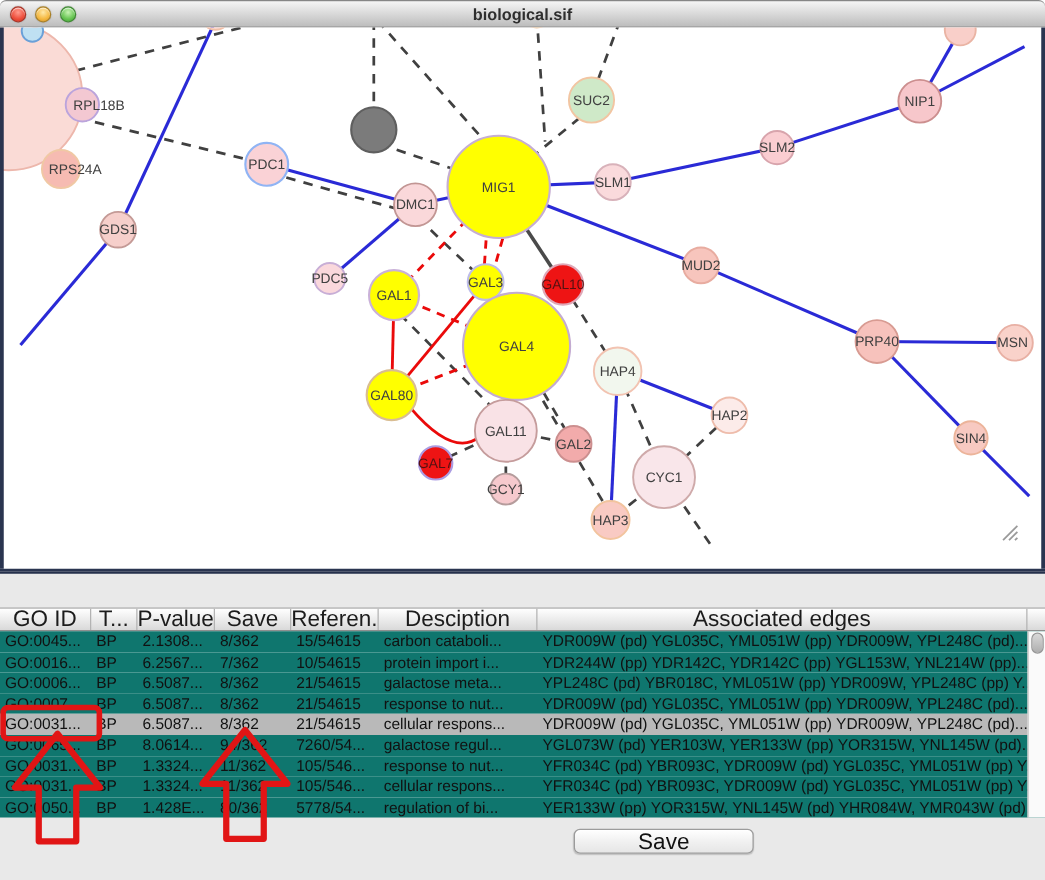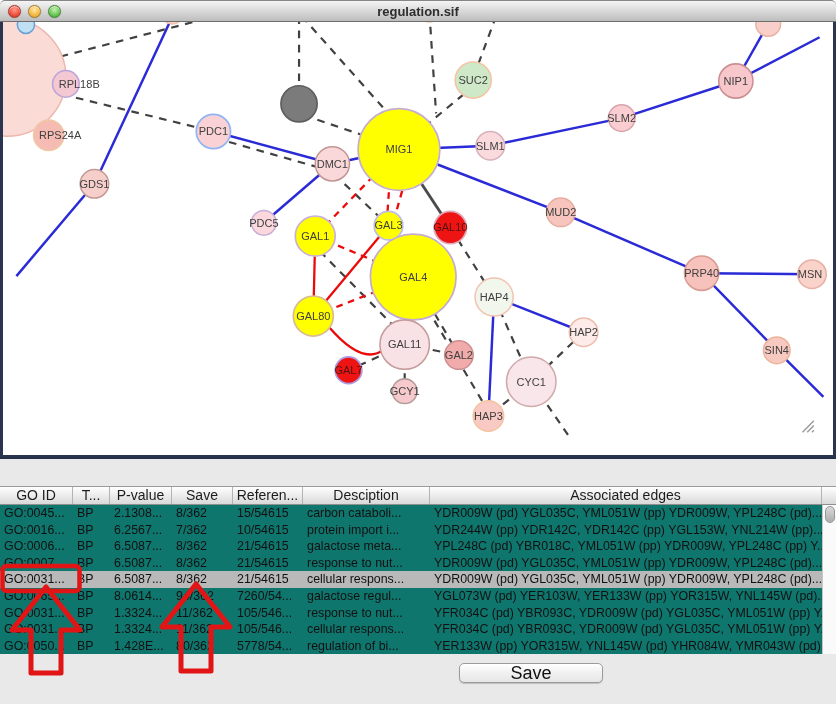--- a/index.html
+++ b/index.html
@@ -47,21 +47,21 @@
     border-top:1px solid #9a9a9a;border-bottom:1px solid #9a9a9a;box-sizing:border-box;
     font-size:12.4px;color:#111;
   }
   .thead{
     display:grid;grid-template-columns:73px 37px 62px 61px 70px 127px 1fr 14px;
     height:18px;line-height:17px;
     background:linear-gradient(#ffffff,#d9d9d9);
     border-bottom:1px solid #8f8f8f;box-sizing:border-box;
   }
   .th{ text-align:center;white-space:nowrap;overflow:hidden;
-    border-right:1px solid #b3b3b3;font-size:14px;color:#1c1c1c;}
+    border-right:1px solid #b3b3b3;font-size:18px;color:#1c1c1c;}
   .th.last{border-right:none;}
   .tbody{position:relative;}
   .trow{
     display:grid;grid-template-columns:73px 37px 62px 61px 70px 127px 1fr 14px;
     height:16.6px;line-height:16.4px;background:#0f766e;
   }
   .trow.selected{background:#b9b9b9;}
   .td{padding-left:4px;white-space:nowrap;overflow:hidden;}
   .vscroll{
     position:absolute;right:0;top:0;width:14px;height:149px;
@@ -87,21 +87,21 @@
 </head>
 <body>
 
 <div class="graph-window">
   <div class="titlebar">
     <div class="lights">
       <div class="light red"></div>
       <div class="light yellow"></div>
       <div class="light green"></div>
     </div>
-    <div class="win-title">regulation.sif</div>
+    <div class="win-title">biological.sif</div>
   </div>
 
   <svg class="network-svg" viewBox="0 22 836 455">
 
     <g stroke="#2a2ad6" stroke-width="2.6">
       <line x1="160" y1="16" x2="78" y2="192"></line>
       <line x1="78" y1="192" x2="-4" y2="289"></line>
       <line x1="203" y1="137" x2="328" y2="171"></line>
       <line x1="256" y1="233" x2="328" y2="171"></line>
       <line x1="328" y1="171" x2="398" y2="156"></line>

